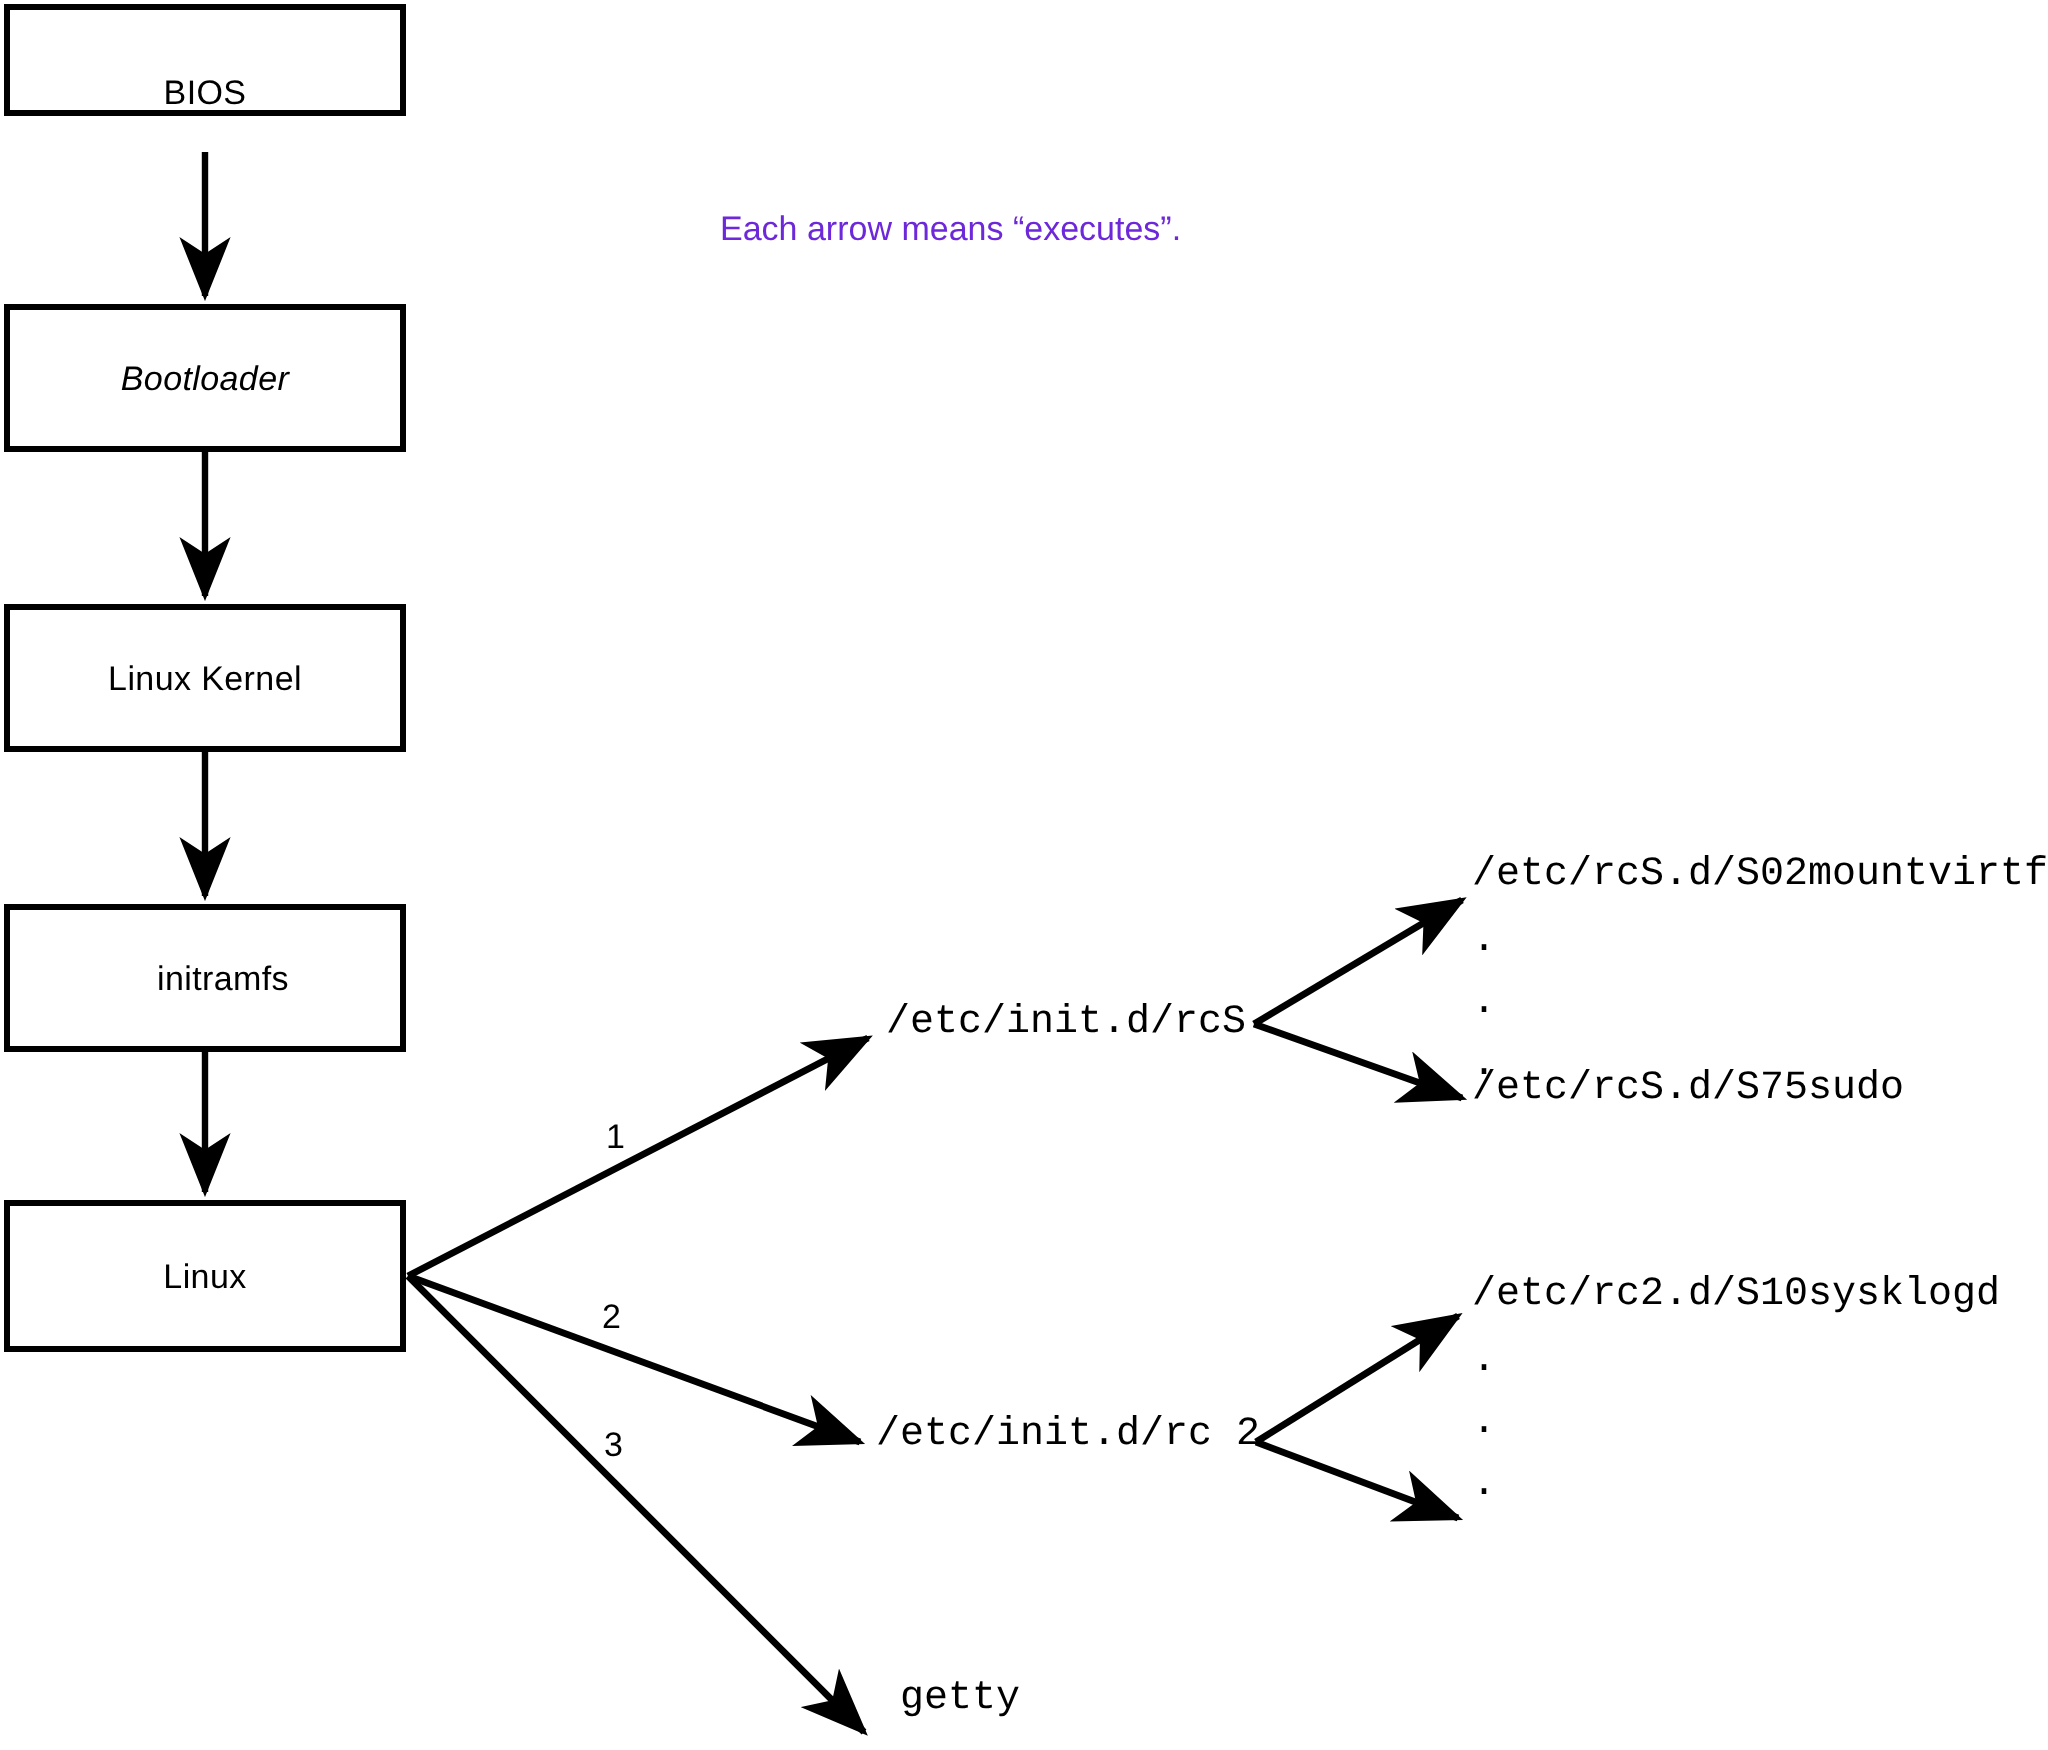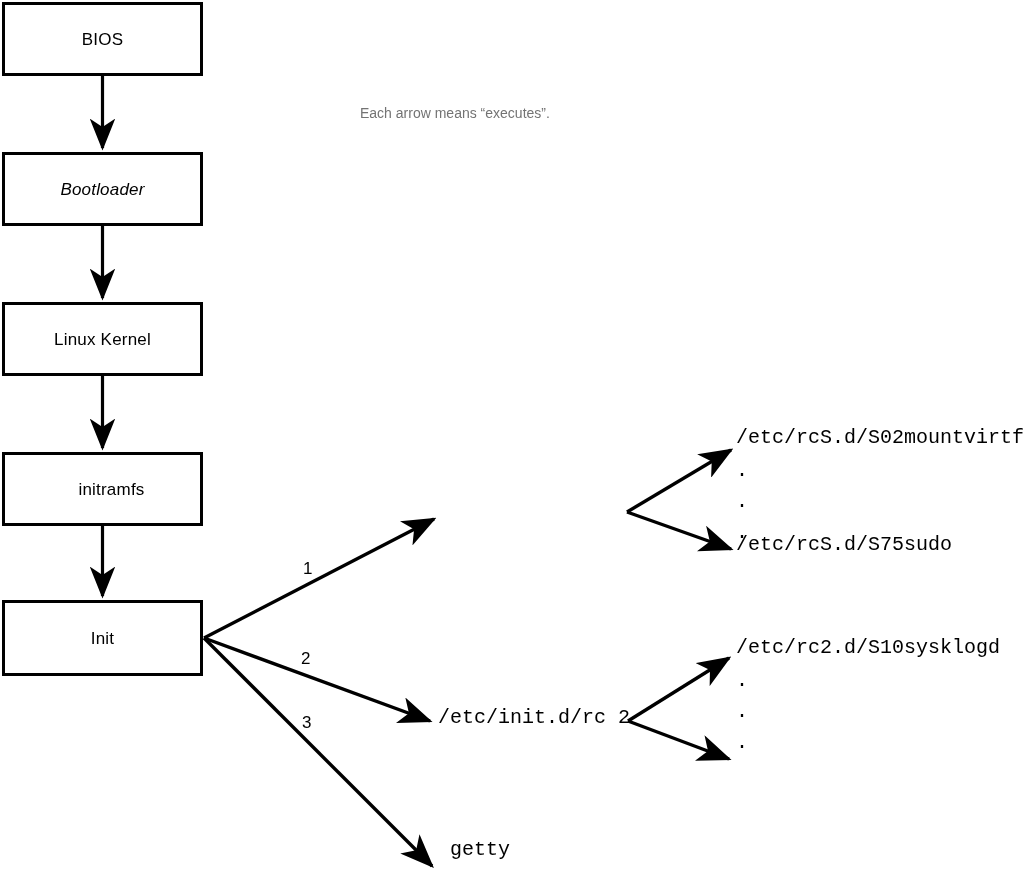--- a/index.html
+++ b/index.html
@@ -37,24 +37,24 @@
     justify-content: center;
     font-family: "Liberation Sans", sans-serif;
     font-size: 17px;
     line-height: 1;
     color: #000000;
     letter-spacing: 0.2px;
   }
   .caption {
     position: absolute;
     font-family: "Liberation Sans", sans-serif;
-    font-size: 14px;
+    font-size: 17px;
     line-height: 1;
     white-space: nowrap;
-    color: #737373;
+    color: #6d28d9;
   }
   .mono-label {
     position: absolute;
     font-family: "Liberation Mono", monospace;
     font-size: 20px;
     line-height: 1;
     white-space: nowrap;
     color: #000000;
   }
   .edge-num {
@@ -104,46 +104,47 @@
       <line x1="627" y1="512" x2="731" y2="450"></line>
       <line x1="627" y1="512" x2="731" y2="549"></line>
     </g>
 
     <g stroke="#000000" stroke-width="3.4" fill="none" marker-end="url(#arrowhead)">
       <line x1="628" y1="721" x2="729" y2="658"></line>
       <line x1="628" y1="721" x2="729" y2="759"></line>
     </g>
   </svg>
 
-  <div class="node-box" style="left:2px; top:2px; width:201px; height:74px;">
+  <div class="node-box" style="left:2px; top:2px; width:201px; height:56px;align-items:flex-end;">
     <span>BIOS</span>
   </div>
 
   <div class="node-box" style="left:2px; top:152px; width:201px; height:74px;font-style:italic;">
     <span>Bootloader</span>
   </div>
 
   <div class="node-box" style="left:2px; top:302px; width:201px; height:74px;text-align:center;">
     <span>Linux Kernel</span>
   </div>
 
   <div class="node-box" style="left:2px; top:452px; width:201px; height:74px;padding-left:18px;">
     <span>initramfs</span>
   </div>
 
   <div class="node-box" style="left:2px; top:600px; width:201px; height:76px;">
-    <span>Init</span>
+    <span>Linux</span>
   </div>
 
   <div class="caption" style="left:360px; top:106px;">Each arrow means “executes”.</div>
 
   <div class="edge-num" style="left:303px; top:560px;">1</div>
   <div class="edge-num" style="left:301px; top:650px;">2</div>
   <div class="edge-num" style="left:302px; top:714px;">3</div>
 
+  <div class="mono-label" style="left:443px; top:502px;">/etc/init.d/rcS</div>
   <div class="mono-label" style="left:438px; top:708px;">/etc/init.d/rc 2</div>
   <div class="mono-label" style="left:450px; top:840px;">getty</div>
 
   <div class="mono-label" style="left:736px; top:428px;">/etc/rcS.d/S02mountvirtfs</div>
   <div class="ellipsis-dots" style="left:736px; top:455px;">.
 .
 .</div>
   <div class="mono-label" style="left:736px; top:535px;">/etc/rcS.d/S75sudo</div>
 
   <div class="mono-label" style="left:736px; top:638px;">/etc/rc2.d/S10sysklogd</div>

